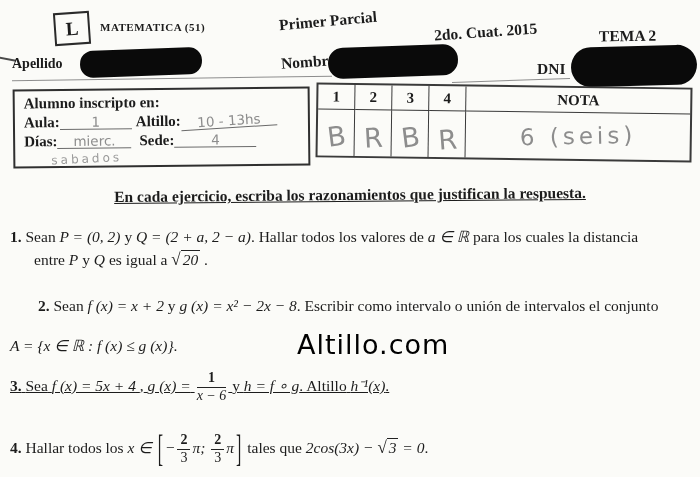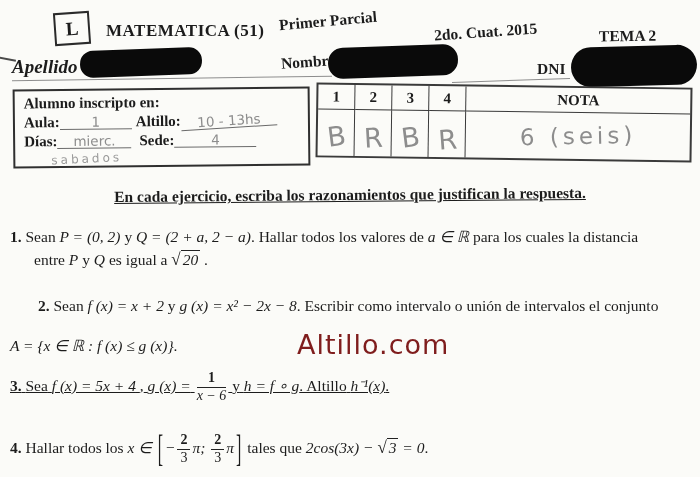--- a/index.html
+++ b/index.html
@@ -14,26 +14,26 @@
   .abs { position:absolute; }
   .b { font-weight:bold; }
 
   
   .lbox {
     position:absolute; left:54px; top:12px; width:36px; height:33px;
     border:2.5px solid #2a2a2a; transform:rotate(-4deg);
     display:flex; align-items:center; justify-content:center;
     font-weight:bold; font-size:19px;
   }
-  .course { left:106px; top:21px; font-size:17px; letter-spacing:.5px; }
+  .course { left:100px; top:21px; font-size:11px; letter-spacing:.5px; }
   .exam   { left:279px; top:12px; font-size:15.5px; transform:rotate(-5deg); }
   .term   { left:434px; top:23px; font-size:15.5px; transform:rotate(-4deg); }
   .tema   { left:599px; top:27px; font-size:15.5px; transform:rotate(-1deg); }
 
-  .apellido-label { left:12px; top:56px; font-size:19px;font-style:italic; }
+  .apellido-label { left:12px; top:56px; font-size:14px; }
   .nombre-label   { left:281px; top:53px; font-size:15.5px; transform:rotate(-4deg); }
   .dni-label      { left:537px; top:60px; font-size:15.5px; }
 
   .blob { position:absolute; background:#0a0a0a; }
   .blob-apellido { left:80px;  top:49px; width:122px; height:27px; border-radius:13px; transform:rotate(-2deg); }
   .blob-nombre   { left:328px; top:46px; width:130px; height:31px; border-radius:15px; transform:rotate(-2deg); }
   .blob-dni      { left:571px; top:46px; width:126px; height:40px; border-radius:20px; transform:rotate(-1.5deg); }
 
   .uline { position:absolute; height:1px; background:#8d8d8d; }
   .uline1 { left:12px;  top:78px; width:320px; transform:rotate(-0.8deg); }
@@ -78,21 +78,21 @@
     position:absolute; left:0; top:186px; width:100%;
     text-align:center; font-weight:bold; font-size:15.5px;
     transform:rotate(-0.5deg);
   }
   .instr span { text-decoration:underline; }
 
   
   .wm {
     position:absolute; left:297px; top:329px;
     font-family:"DejaVu Sans", sans-serif; font-size:27px;
-    color:#7f1d1d; letter-spacing:1px;
+    color:#000000; letter-spacing:1px;
   }
 
   
   .ex { position:absolute; left:10px; width:686px; font-size:15.5px; white-space:nowrap; }
   .ex .num { font-weight:bold; }
   .m { font-style:italic; }
 
   .sqrt { white-space:nowrap; }
   .sqrt .sign { font-style:normal; font-size:1.1em; }
   .sqrt .rad  { font-style:italic; border-top:1.2px solid #222; padding:0 2px; }

